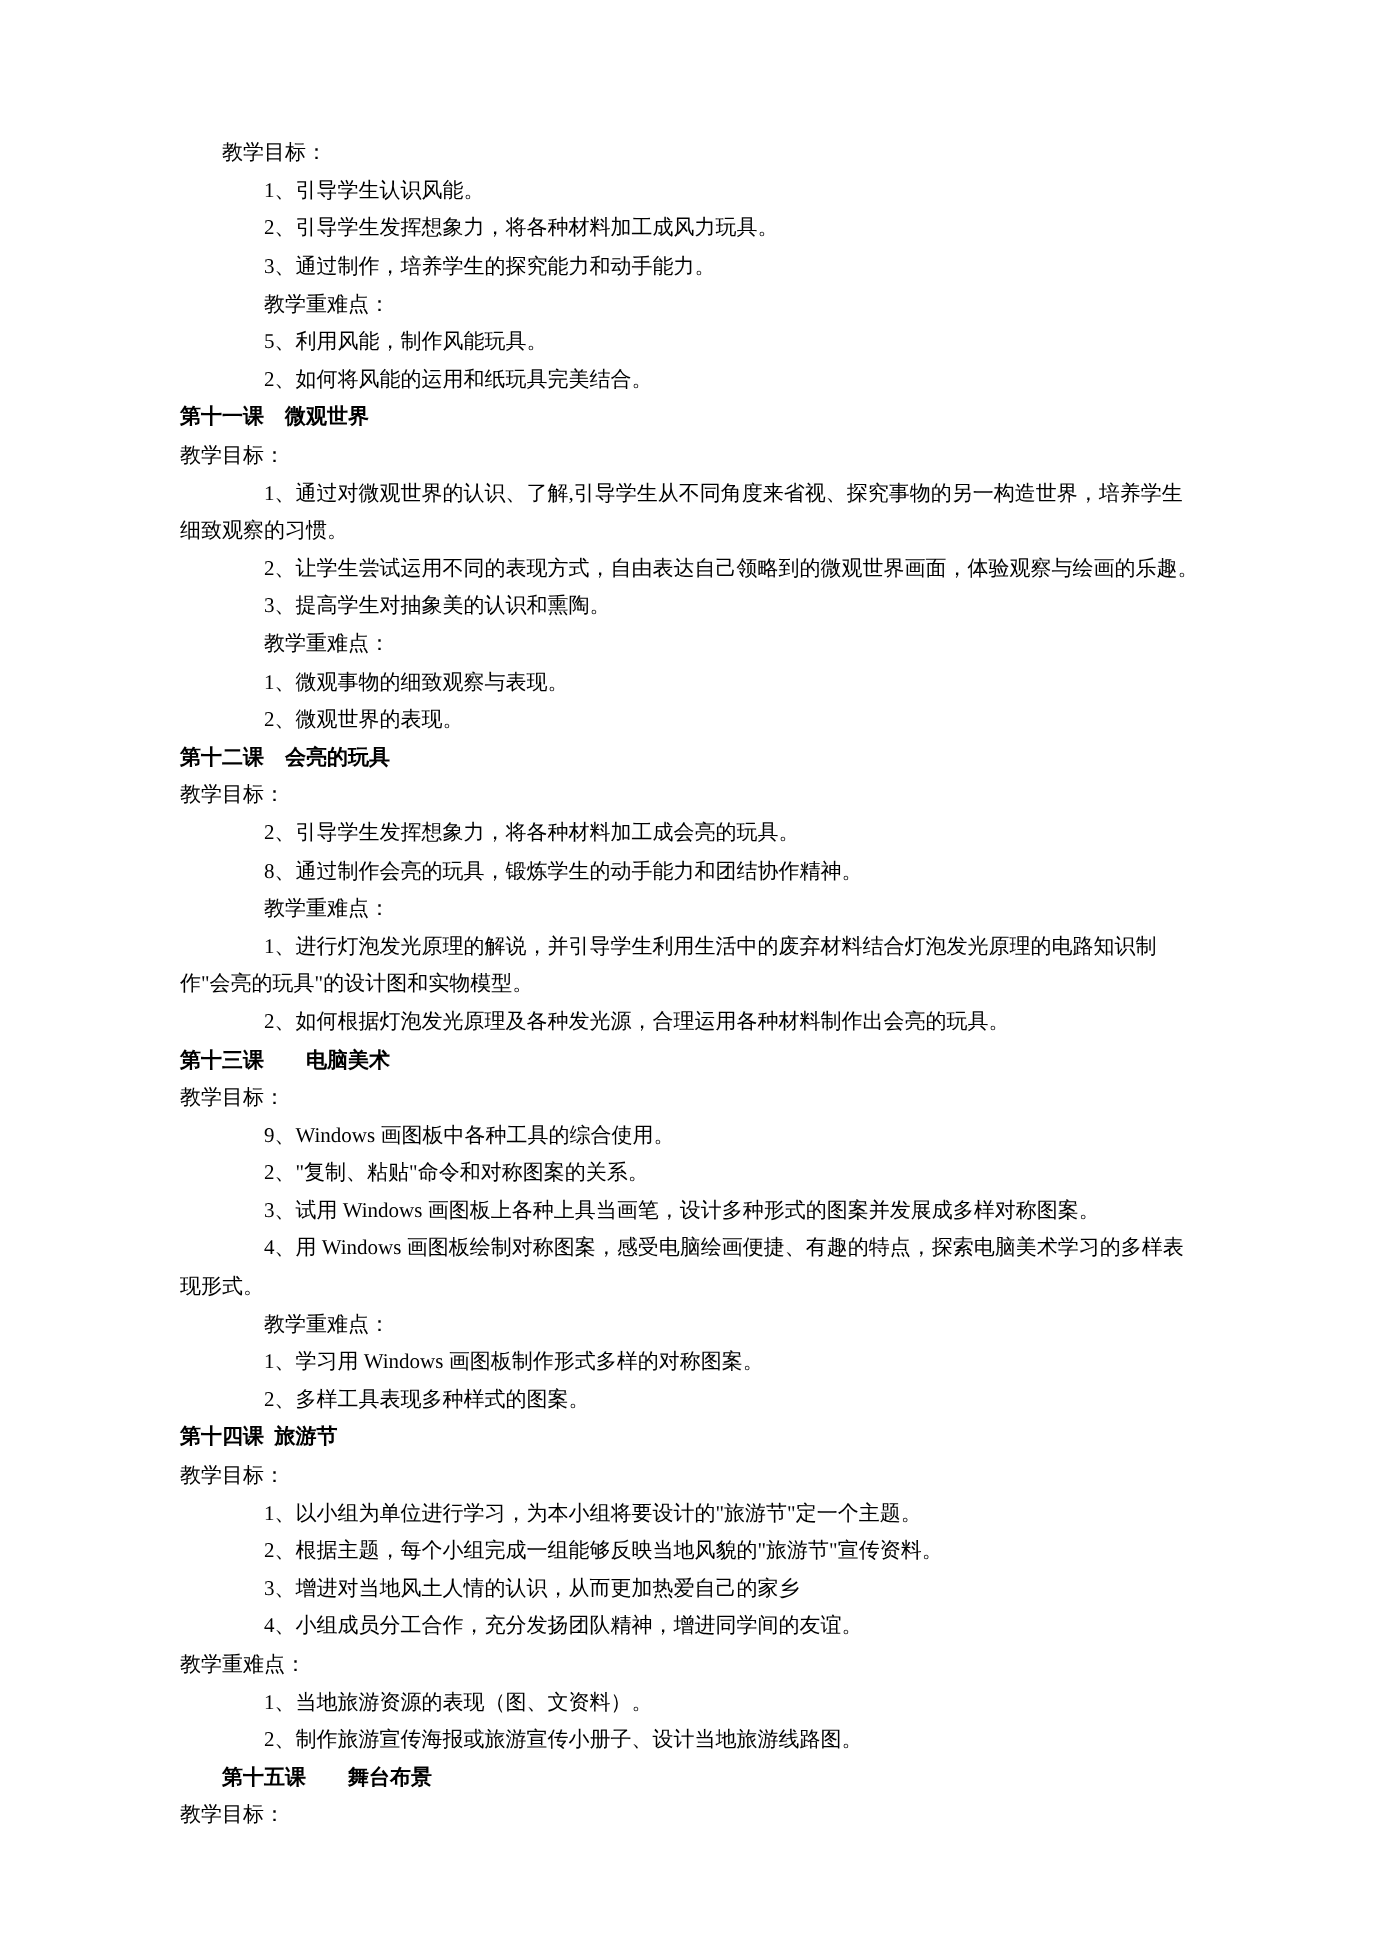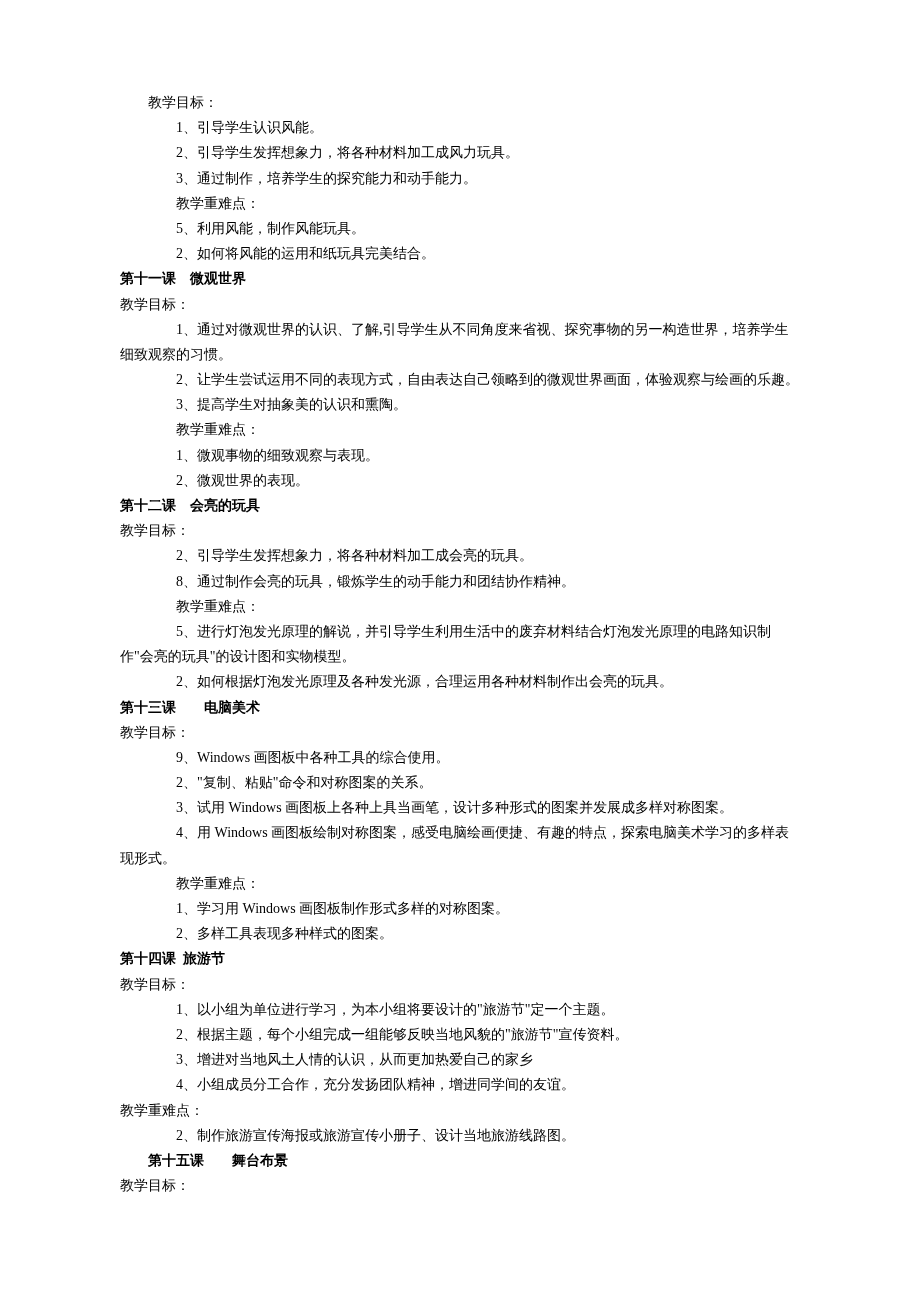--- a/index.html
+++ b/index.html
@@ -38,34 +38,35 @@
     <p class="line" style="text-indent: 56px;">2、让学生尝试运用不同的表现方式，自由表达自己领略到的微观世界画面，体验观察与绘画的乐趣。</p>
     <p class="line" style="text-indent: 56px;">3、提高学生对抽象美的认识和熏陶。</p>
     <p class="line" style="text-indent: 56px;">教学重难点：</p>
     <p class="line" style="text-indent: 56px;">1、微观事物的细致观察与表现。</p>
     <p class="line" style="text-indent: 56px;">2、微观世界的表现。</p>
     <p class="line bold" style="text-indent: 0px;">第十二课　会亮的玩具</p>
     <p class="line" style="text-indent: 0px;">教学目标：</p>
     <p class="line" style="text-indent: 56px;">2、引导学生发挥想象力，将各种材料加工成会亮的玩具。</p>
     <p class="line" style="text-indent: 56px;">8、通过制作会亮的玩具，锻炼学生的动手能力和团结协作精神。</p>
     <p class="line" style="text-indent: 56px;">教学重难点：</p>
-    <p class="line" style="text-indent: 56px;">5、进行灯泡发光原理的解说，并引导学生利用生活中的废弃材料结合灯泡发光原理的电路知识制作"会亮的玩具"的设计图和实物模型。</p>
+    <p class="line" style="text-indent: 56px;">1、进行灯泡发光原理的解说，并引导学生利用生活中的废弃材料结合灯泡发光原理的电路知识制作"会亮的玩具"的设计图和实物模型。</p>
     <p class="line" style="text-indent: 56px;">2、如何根据灯泡发光原理及各种发光源，合理运用各种材料制作出会亮的玩具。</p>
     <p class="line bold" style="text-indent: 0px;">第十三课　　电脑美术</p>
     <p class="line" style="text-indent: 0px;">教学目标：</p>
     <p class="line" style="text-indent: 56px;">9、Windows 画图板中各种工具的综合使用。</p>
     <p class="line" style="text-indent: 56px;">2、"复制、粘贴"命令和对称图案的关系。</p>
     <p class="line" style="text-indent: 56px;">3、试用 Windows 画图板上各种上具当画笔，设计多种形式的图案并发展成多样对称图案。</p>
     <p class="line" style="text-indent: 56px;">4、用 Windows 画图板绘制对称图案，感受电脑绘画便捷、有趣的特点，探索电脑美术学习的多样表现形式。</p>
     <p class="line" style="text-indent: 56px;">教学重难点：</p>
     <p class="line" style="text-indent: 56px;">1、学习用 Windows 画图板制作形式多样的对称图案。</p>
     <p class="line" style="text-indent: 56px;">2、多样工具表现多种样式的图案。</p>
     <p class="line bold" style="text-indent: 0px;">第十四课  旅游节</p>
     <p class="line" style="text-indent: 0px;">教学目标：</p>
     <p class="line" style="text-indent: 56px;">1、以小组为单位进行学习，为本小组将要设计的"旅游节"定一个主题。</p>
     <p class="line" style="text-indent: 56px;">2、根据主题，每个小组完成一组能够反映当地风貌的"旅游节"宣传资料。</p>
     <p class="line" style="text-indent: 56px;">3、增进对当地风土人情的认识，从而更加热爱自己的家乡</p>
     <p class="line" style="text-indent: 56px;">4、小组成员分工合作，充分发扬团队精神，增进同学间的友谊。</p>
     <p class="line" style="text-indent: 0px;">教学重难点：</p>
+    <p class="line" style="text-indent: 56px;">1、当地旅游资源的表现（图、文资料）。</p>
     <p class="line" style="text-indent: 56px;">2、制作旅游宣传海报或旅游宣传小册子、设计当地旅游线路图。</p>
     <p class="line bold" style="text-indent: 28px;">第十五课　　舞台布景</p>
     <p class="line" style="text-indent: 0px;">教学目标：</p>
   </div>
 
 </body></html>

